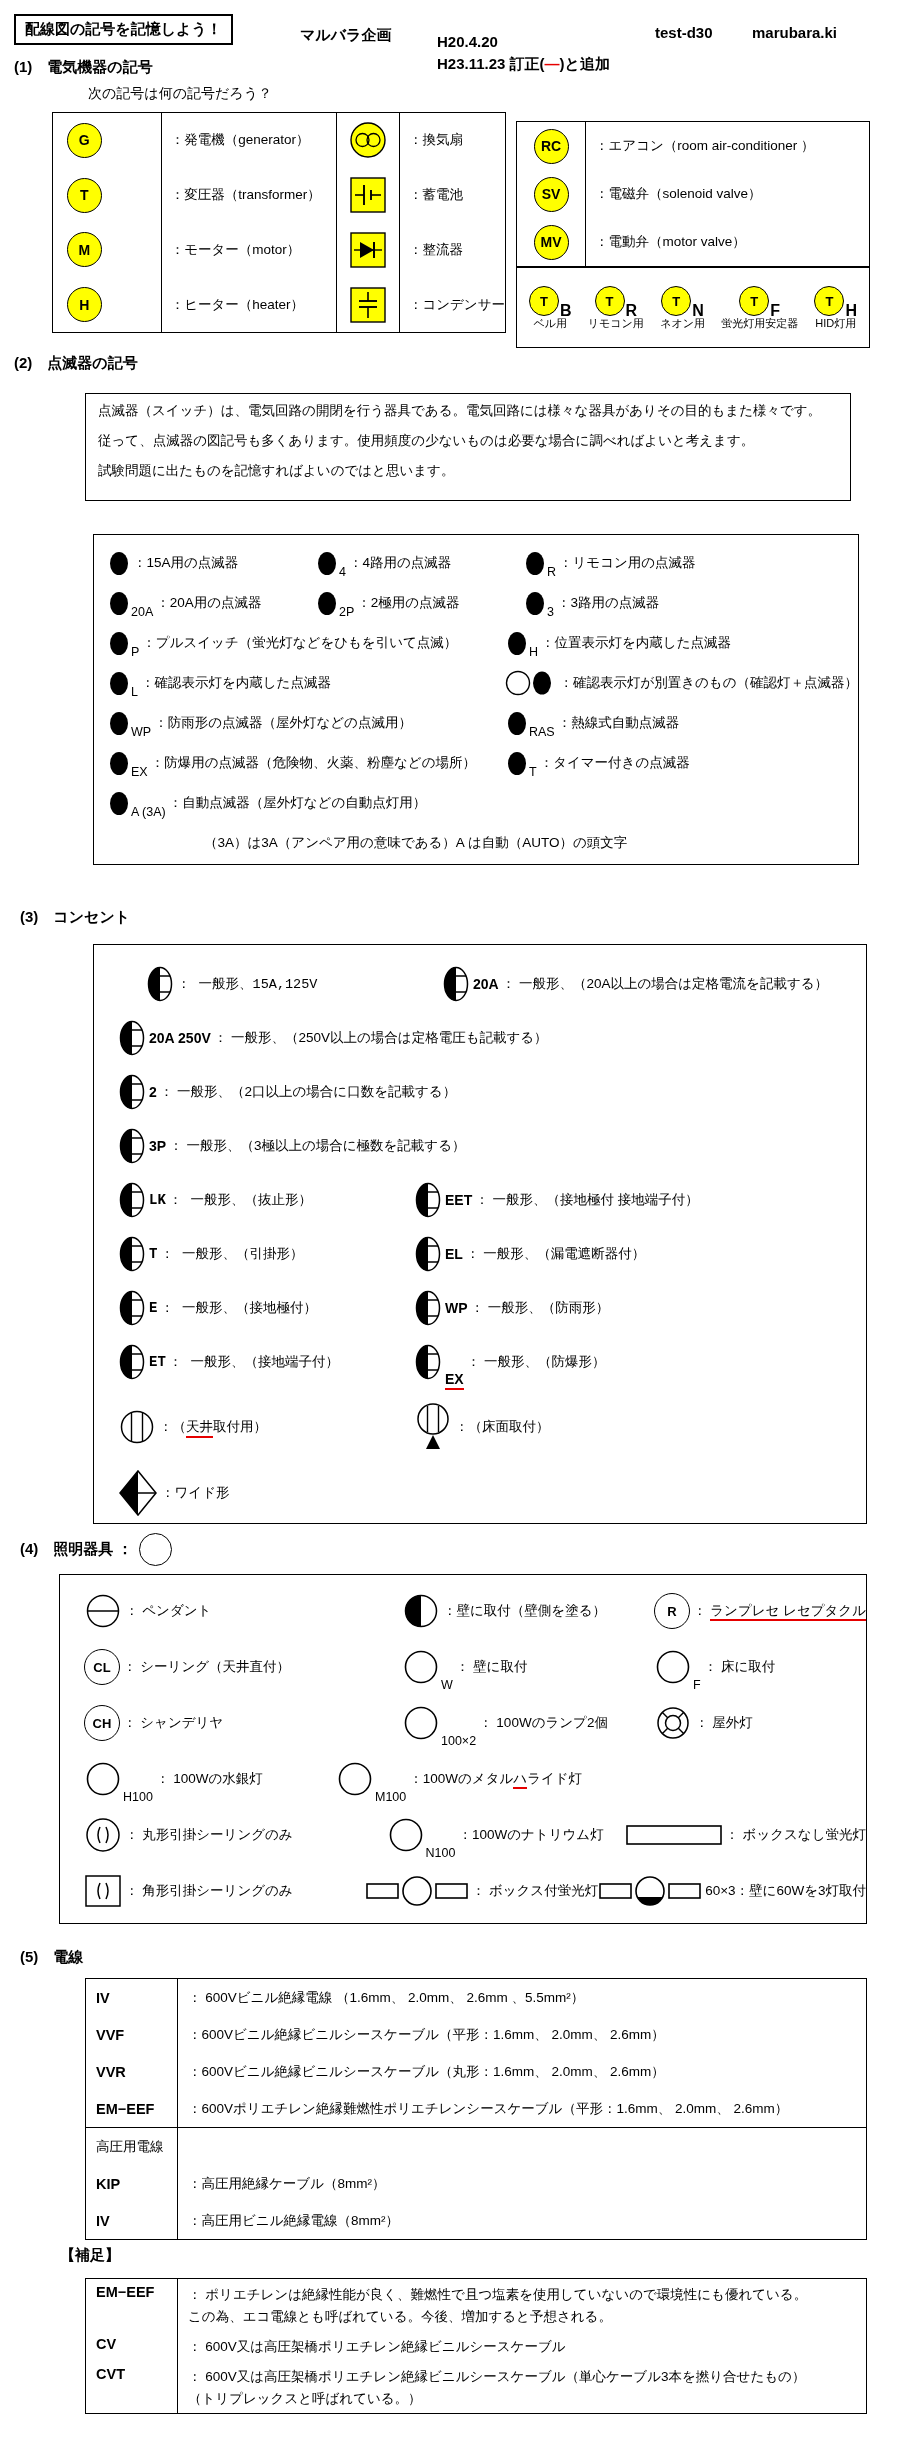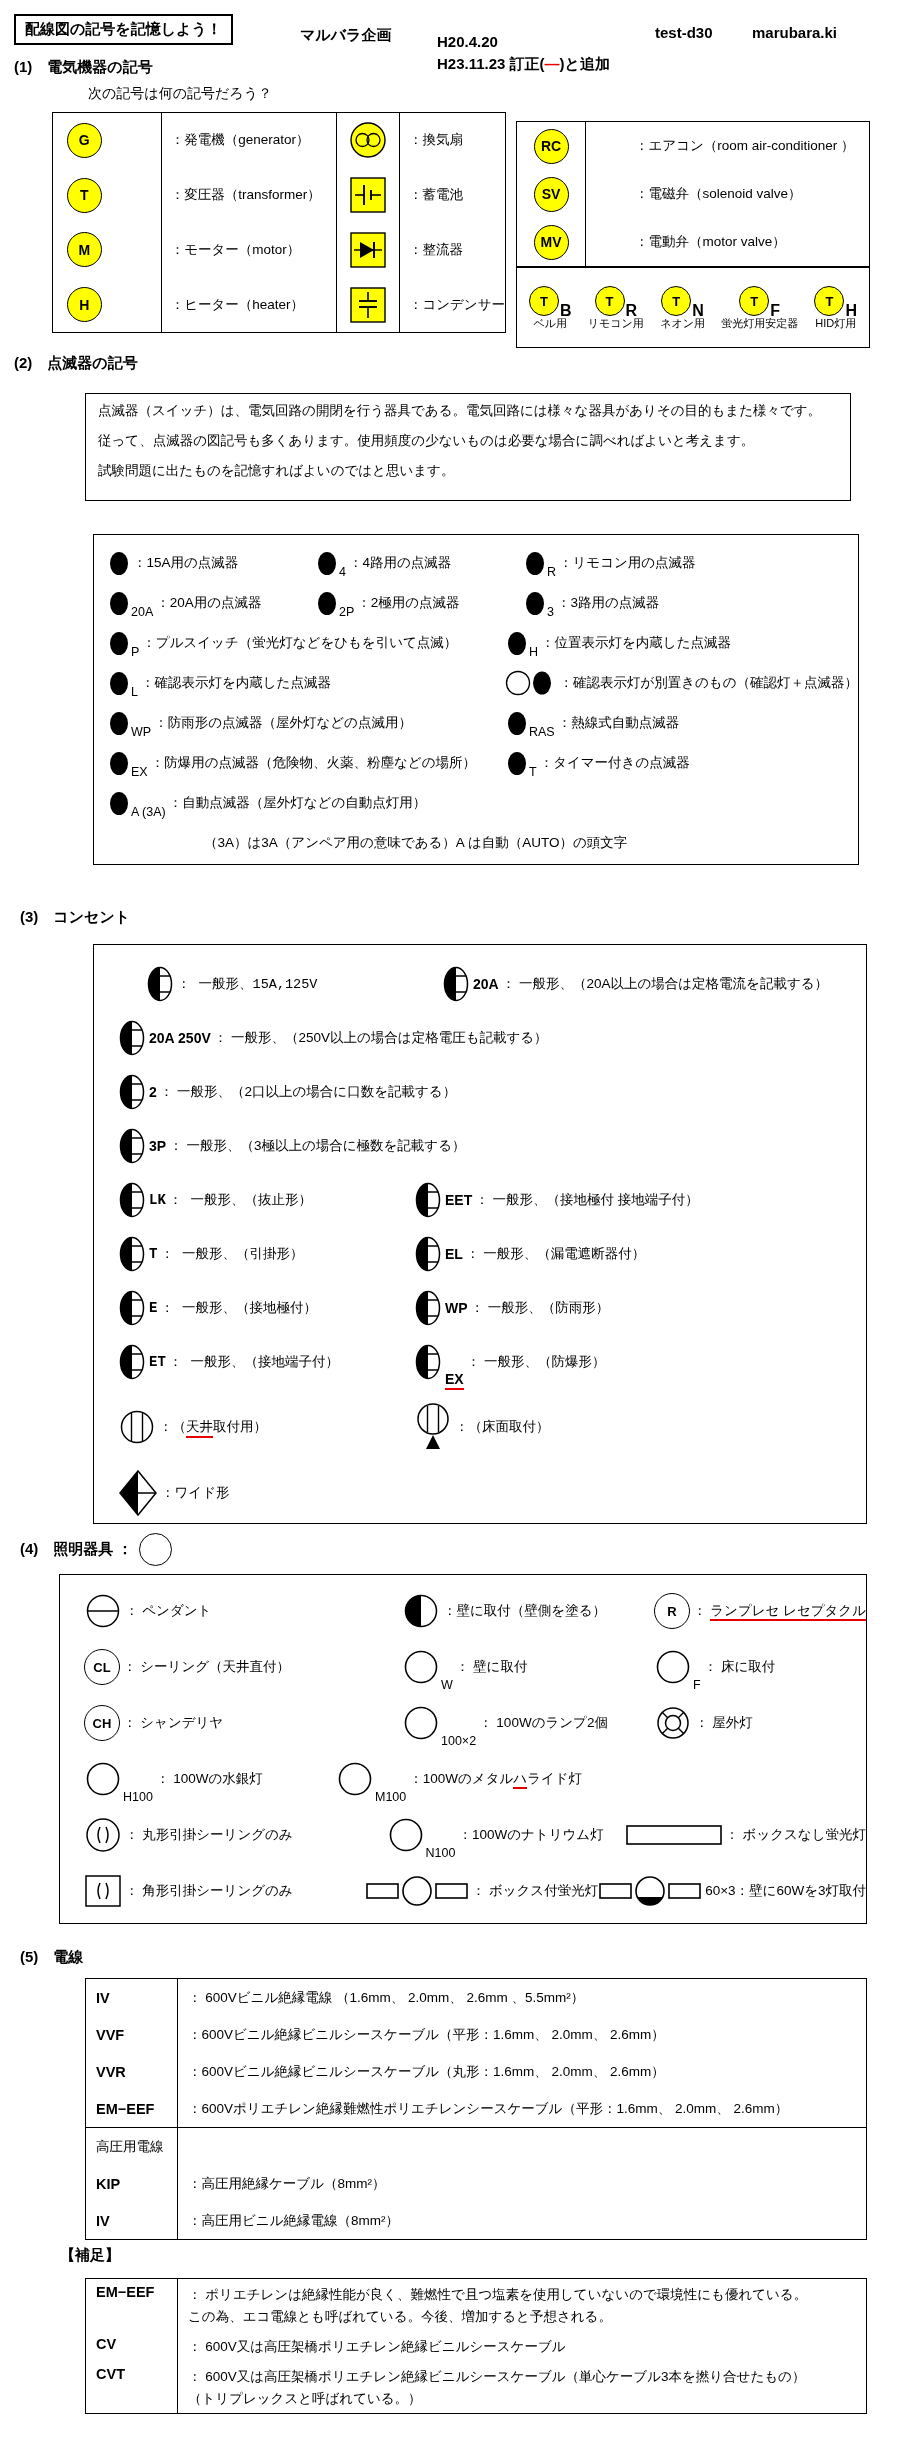--- a/index.html
+++ b/index.html
@@ -29,21 +29,21 @@
   .wcirc{display:inline-flex;align-items:center;justify-content:center;width:36px;height:36px;border-radius:50%;
          background:#fff;border:1.7px solid #000;font-weight:bold;font-size:13px;flex:none;}
   .wcirc.h-circ{width:33px;height:33px;}
 
   
   .tableA{left:52px;top:112px;width:454px;height:221px;display:flex;border:1.6px solid #000;}
   .tableB{left:516px;top:121px;width:354px;height:146px;display:flex;border:1.6px solid #000;}
   .tcol{display:flex;flex-direction:column;}
   .tcol + .tcol{border-left:1.5px solid #000;}
   .tc0{width:70px;} .tc1{width:196px;margin-left:45px;} .tc2{width:70px;} .tc3{flex:1;}
-  .vc0{width:68px;} .vc1{flex:1;padding-left:40px;}
+  .vc0{width:68px;} .vc1{flex:1;}
   .tcell{flex:1;display:flex;align-items:center;}
   .tcell.sym{justify-content:center;}
   .tcell.lbl{padding-left:6px;font-size:13.5px;white-space:nowrap;}
   .tableC{left:516px;top:267px;width:354px;height:81px;border:1.6px solid #000;display:flex;align-items:center;justify-content:space-between;padding:4px 12px 2px 12px;}
   .tgroup{display:flex;flex-direction:column;align-items:center;}
   .tg-top{display:flex;align-items:flex-end;}
   .tg-letter{font-weight:bold;font-size:16px;margin-left:1px;transform:translateY(4px);}
   .tg-lbl{font-size:11px;margin-top:0;white-space:nowrap;}
 
   

